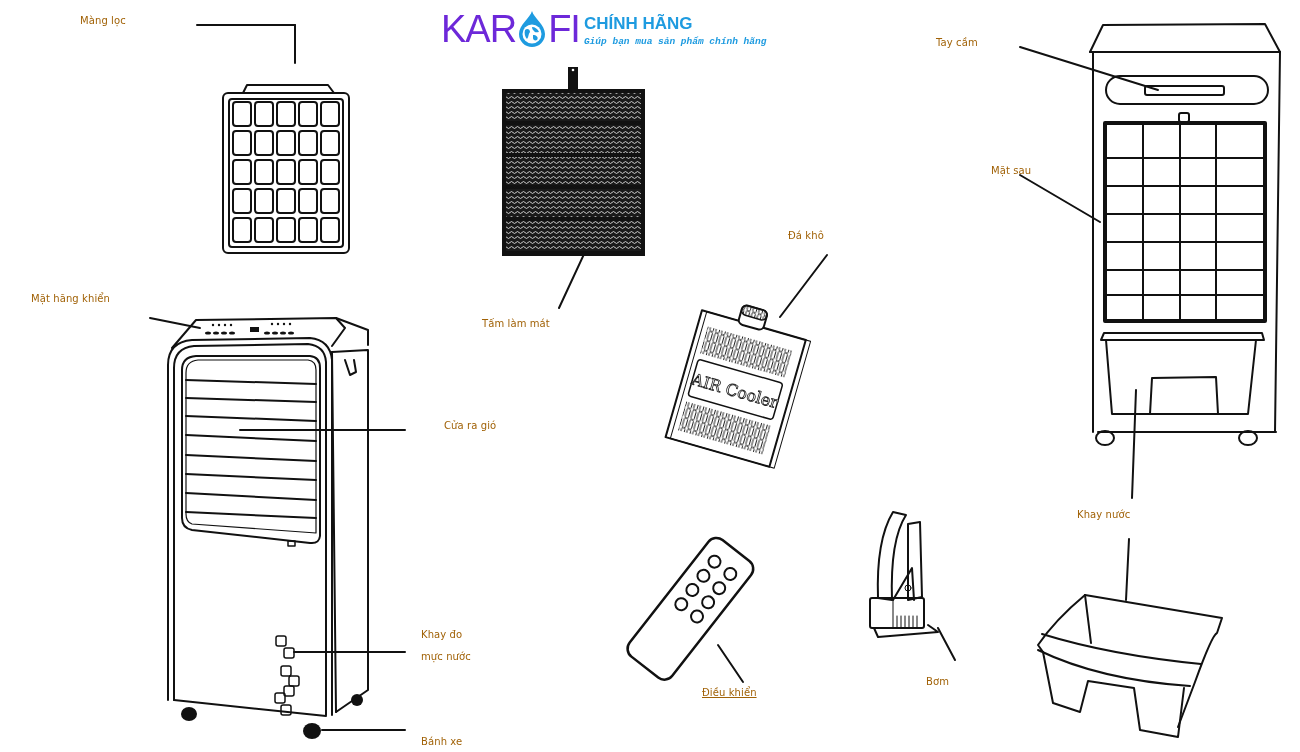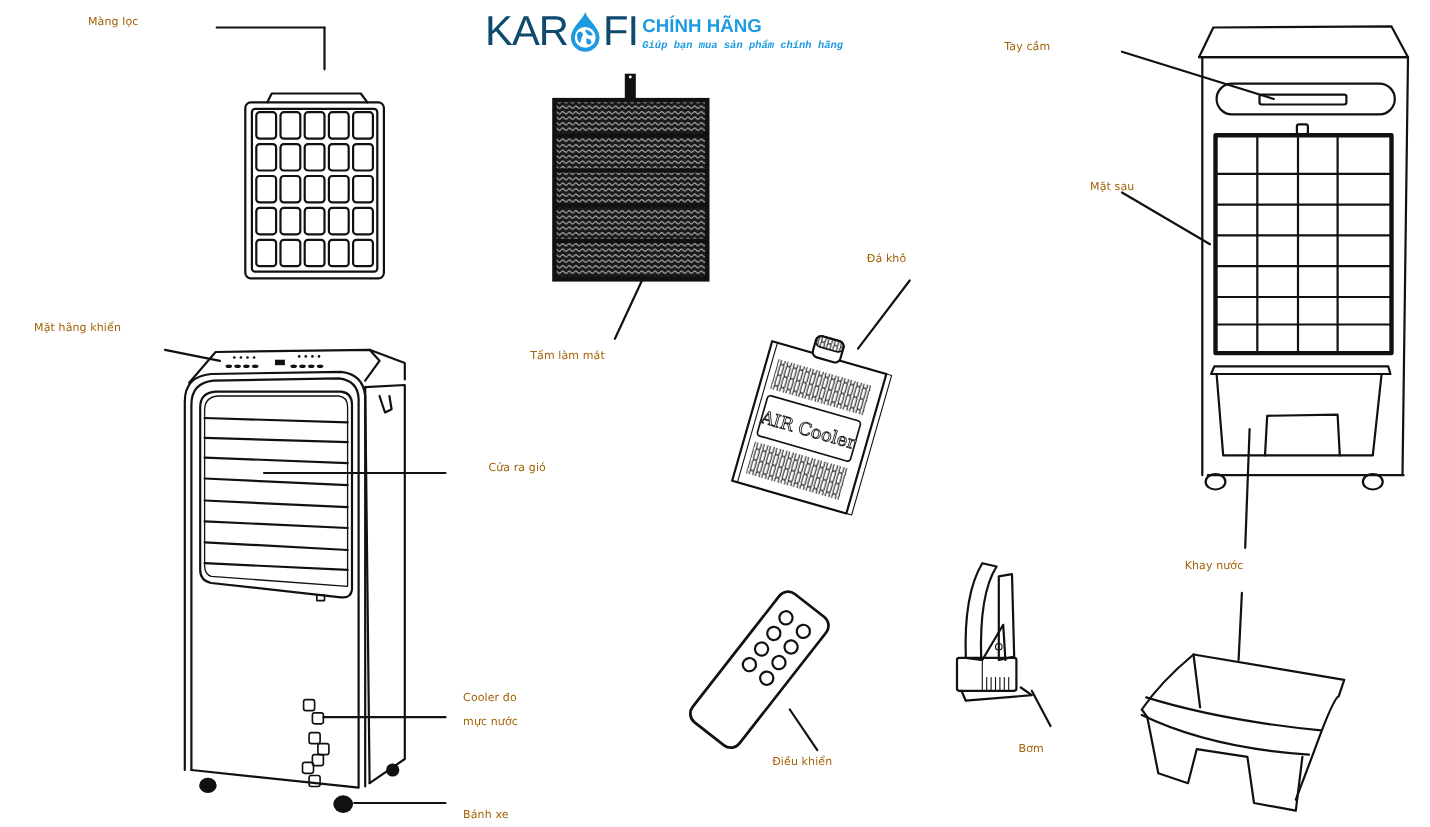--- a/index.html
+++ b/index.html
@@ -1,21 +1,21 @@
 <!DOCTYPE html>
 <html><head>
 <meta charset="utf-8">
 <style>
   html, body { margin:0; padding:0; background:#ffffff; }
   body { width:1300px; height:752px; position:relative; overflow:hidden; font-family:"DejaVu Sans", "Liberation Sans", sans-serif; }
   .stage { position:absolute; left:0; top:0; width:1300px; height:752px; }
   .label { position:absolute; font-size:10px; color:#a16207; font-weight:500; white-space:nowrap; letter-spacing:0.1px; }
   .label.two { line-height:22px; }
   .logo { position:absolute; left:441px; top:8px; height:42px; display:flex; align-items:center; }
-  .logo-word { font-family:"Liberation Sans", sans-serif; font-size:38px; color:#0c4a6e; letter-spacing:-1px; font-weight:400; line-height:38px; }
+  .logo-word { font-family:"Liberation Sans", sans-serif; font-size:38px; color:#6d28d9; letter-spacing:-1px; font-weight:400; line-height:38px; }
   .logo-drop { display:inline-block; width:30px; height:38px; position:relative; margin:0 1px; }
   .logo-side { display:flex; flex-direction:column; margin-left:4px; }
   .logo-brand { font-family:"Liberation Sans", sans-serif; font-weight:700; font-size:17px; color:#1e9be0; line-height:24px; letter-spacing:0px; }
   .logo-tag { font-family:Liberation Mono, monospace; font-style:italic; font-weight:700; font-size:9.5px; color:#1e9be0; line-height:11px; }
   svg { position:absolute; left:0; top:0; }
 </style>
 </head>
 <body>
 
 <div class="stage">
@@ -260,24 +260,24 @@
         <path d="M1043 652 L1053 703 L1080 712 L1088 681 L1134 688 L1140 730 L1178 737 L1184 688"></path>
       </g>
     </g>
   </svg>
 
   <div class="label" style="left:80px; top:15px;">Màng lọc</div>
   <div class="label" style="left:482px; top:318px;">Tấm làm mát</div>
   <div class="label" style="left:31px; top:293px;">Mặt hãng khiển</div>
   <div class="label" style="left:444px; top:420px;">Cửa ra gió</div>
   <div class="label two" style="left:421px; top:624px;">
-    <span>Cooler đo</span><br>
+    <span>Khay đo</span><br>
     <span>mực nước</span>
   </div>
   <div class="label" style="left:421px; top:736px;">Bánh xe</div>
   <div class="label" style="left:788px; top:230px;">Đá khô</div>
-  <div class="label" style="left:702px; top:687px;">Điều khiển</div>
+  <div class="label" style="left:702px; top:687px;text-decoration:underline;">Điều khiển</div>
   <div class="label" style="left:926px; top:676px;">Bơm</div>
-  <div class="label" style="left:913px; top:37px;">Tay cầm</div>
+  <div class="label" style="left:936px; top:37px;">Tay cầm</div>
   <div class="label" style="left:975px; top:165px;margin-left:16px;">Mặt sau</div>
   <div class="label" style="left:1077px; top:509px;">Khay nước</div>
 
 </div>
 
 </body></html>

